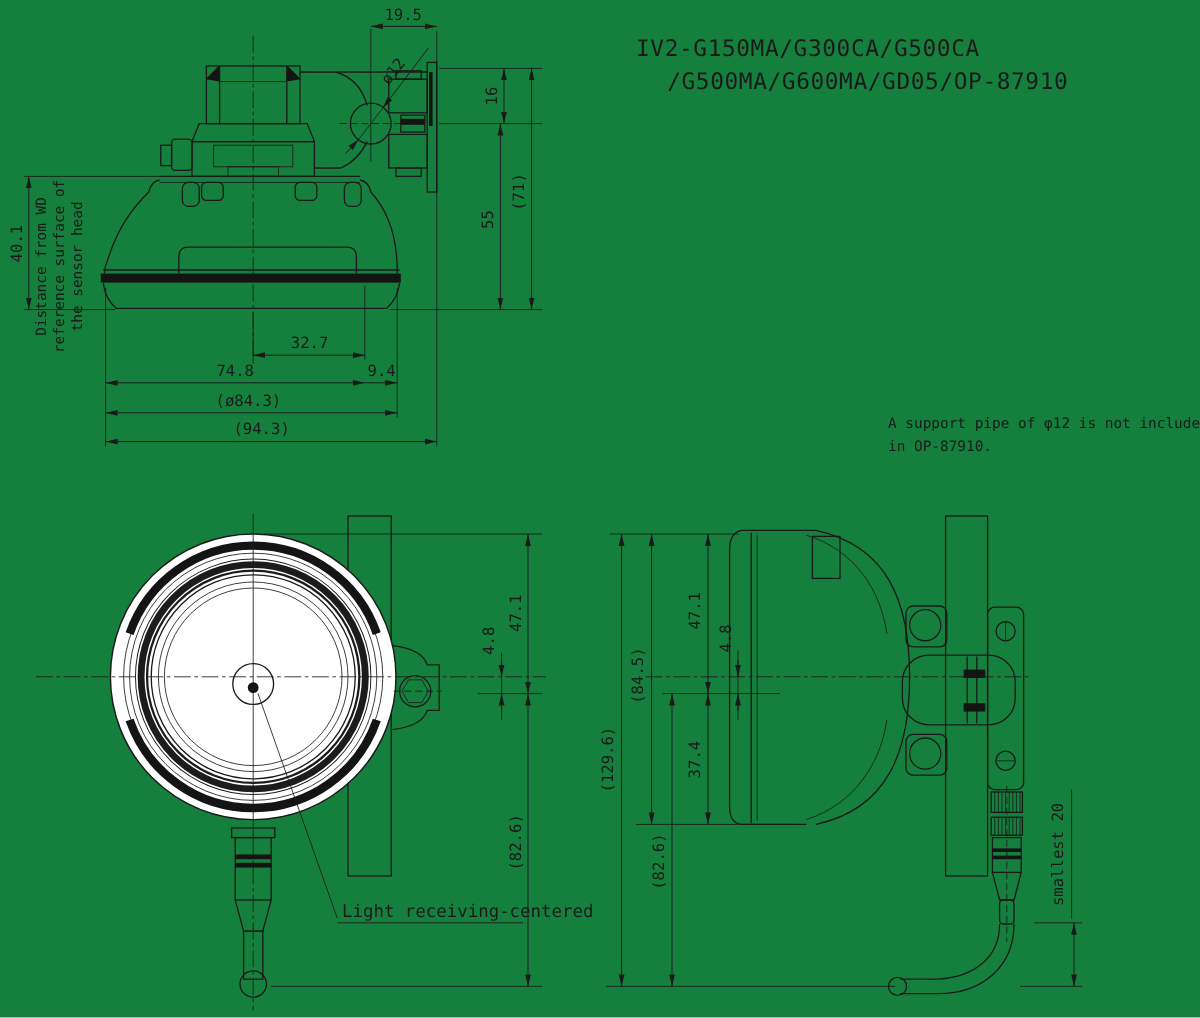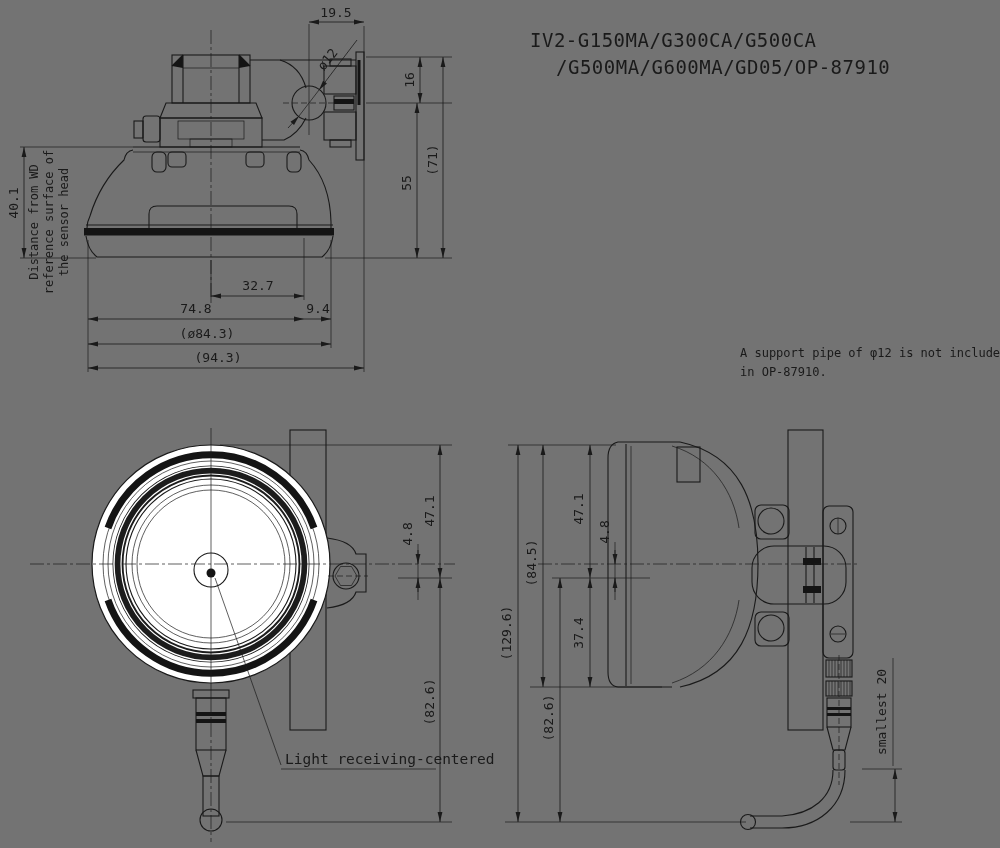--- a/index.html
+++ b/index.html
@@ -1,16 +1,16 @@
 <!DOCTYPE html>
 <html><head>
 <meta charset="utf-8">
 <style>
   html,body{margin:0;padding:0;background:#fff;}
-  .canvas{position:relative;width:1000px;height:848px;background:#737373;overflow:hidden;
+  .canvas{position:relative;width:1000px;height:848px;background:#15803d;overflow:hidden;
           font-family:"DejaVu Sans Mono","Liberation Mono",monospace;}
   svg{position:absolute;left:0;top:0;}
   svg text{fill:#1a1a1a;font-family:"DejaVu Sans Mono","Liberation Mono",monospace;}
   .ln  {stroke:#1a1a1a;stroke-width:1.1;fill:none;}
   .lt  {stroke:#1a1a1a;stroke-width:0.7;fill:none;}
   .dim {stroke:#1a1a1a;stroke-width:0.8;fill:none;}
   .cl  {stroke:#1a1a1a;stroke-width:0.7;fill:none;stroke-dasharray:14 3 3 3;}
   .dsh {stroke:#1a1a1a;stroke-width:0.7;fill:none;stroke-dasharray:6 3;}
   .fill{fill:#141414;stroke:none;}
   .wh  {fill:#ffffff;}

